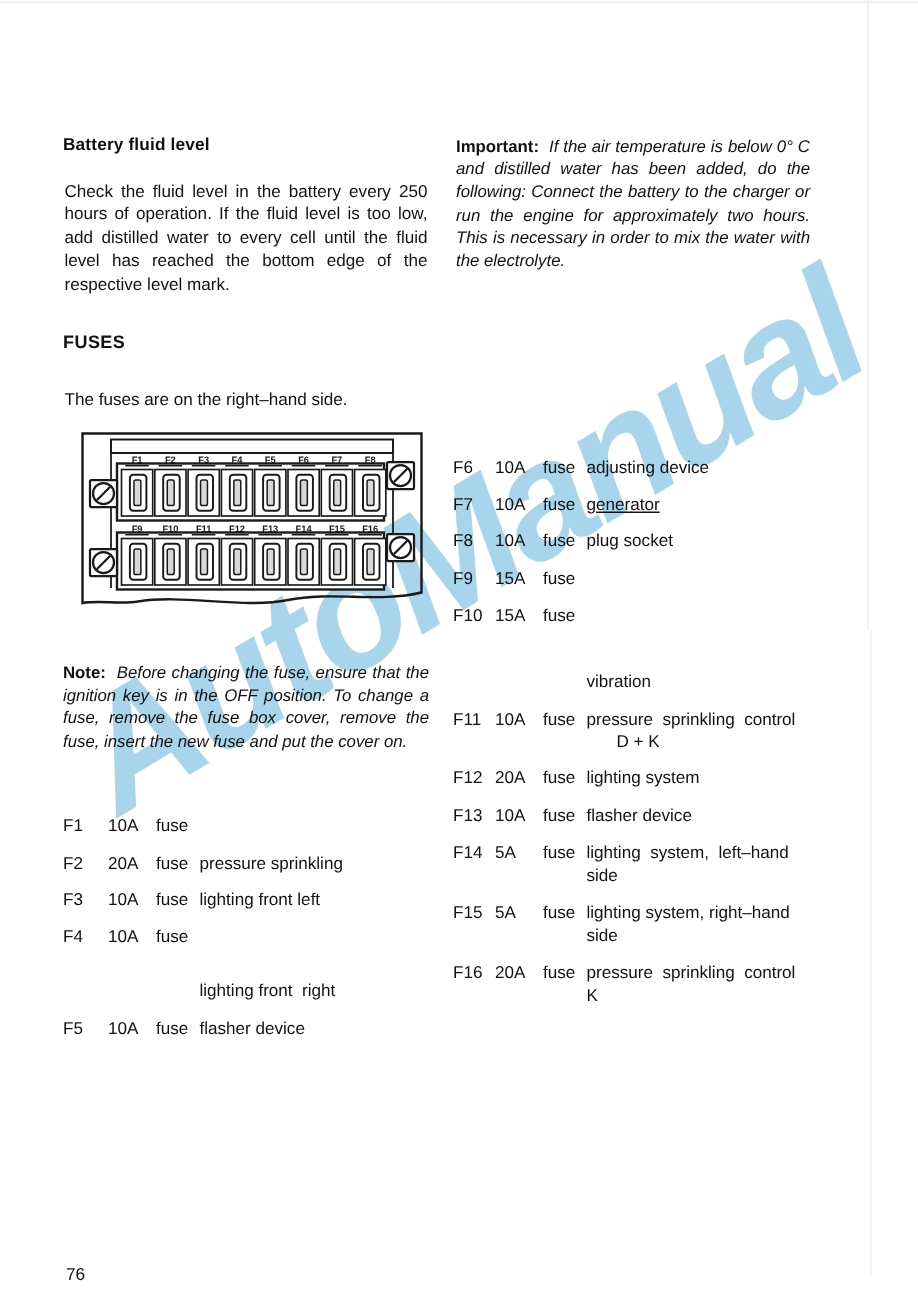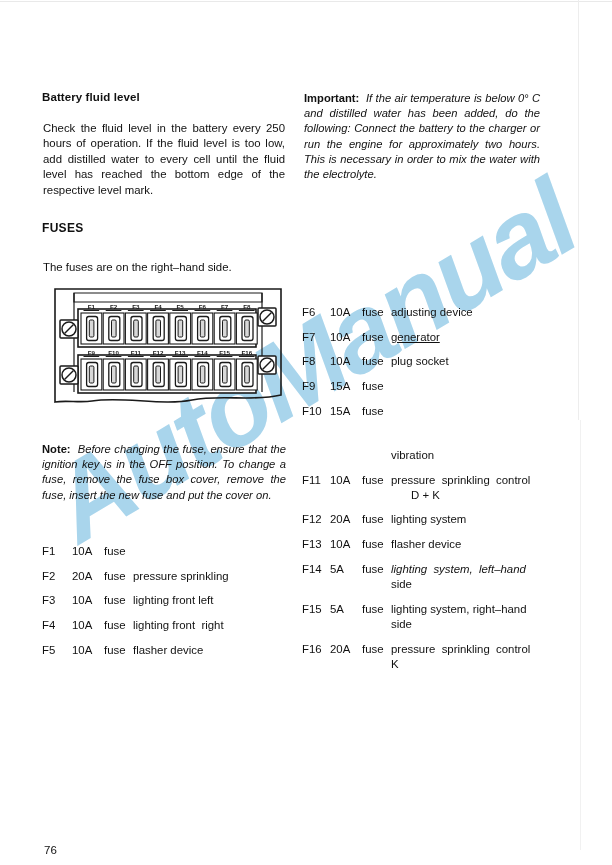--- a/index.html
+++ b/index.html
@@ -314,21 +314,21 @@
         <div class="fuse-row">
           <span class="fuse-id">F3</span>
           <span class="fuse-amp">10A</span>
           <span class="fuse-word">fuse</span>
           <span class="fuse-desc" style="white-space: pre;">lighting front left</span>
         </div>
         <div class="fuse-row">
           <span class="fuse-id">F4</span>
           <span class="fuse-amp">10A</span>
           <span class="fuse-word">fuse</span>
-          <span class="fuse-desc" style="white-space: pre;">lighting front  right</span>
+          <span class="fuse-desc" style="white-space: pre; margin-top: 36px;">lighting front  right</span>
         </div>
         <div class="fuse-row">
           <span class="fuse-id">F5</span>
           <span class="fuse-amp">10A</span>
           <span class="fuse-word">fuse</span>
           <span class="fuse-desc" style="white-space: pre;">flasher device</span>
         </div>
       </div>
 
     <div class="blk r-col" id="fuse-list-right" style="left:302px; top:291px; width:238px;">
@@ -380,21 +380,21 @@
           <span class="fuse-id">F13</span>
           <span class="fuse-amp">10A</span>
           <span class="fuse-word">fuse</span>
           <span class="fuse-desc" style="white-space: pre;">flasher device</span>
         </div>
         <div class="fuse-row">
           <span class="fuse-id">F14</span>
           <span class="fuse-amp">5A</span>
           <span class="fuse-word">fuse</span>
           <span class="fuse-desc">
-            <div style="white-space: pre; font-style: italic;">lighting  system,  left–hand</div>
+            <div style="white-space: pre;">lighting  system,  left–hand</div>
             <div style="white-space: pre;">side</div>
           </span>
         </div>
         <div class="fuse-row">
           <span class="fuse-id">F15</span>
           <span class="fuse-amp">5A</span>
           <span class="fuse-word">fuse</span>
           <span class="fuse-desc">
             <div style="white-space: pre;">lighting system, right–hand</div>
             <div style="white-space: pre;">side</div>

